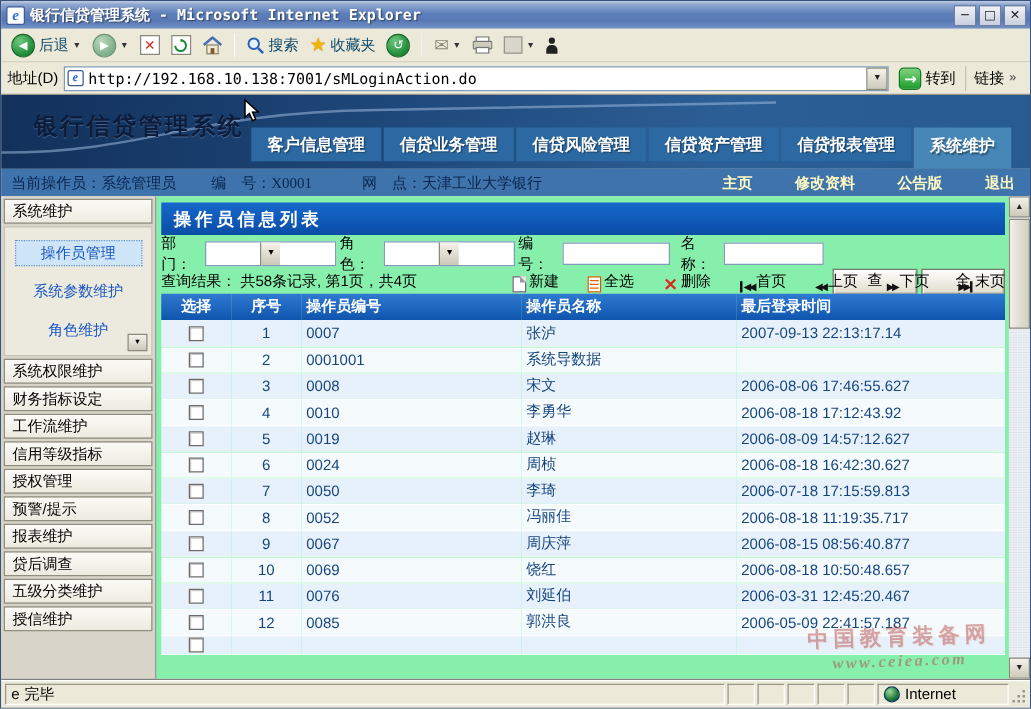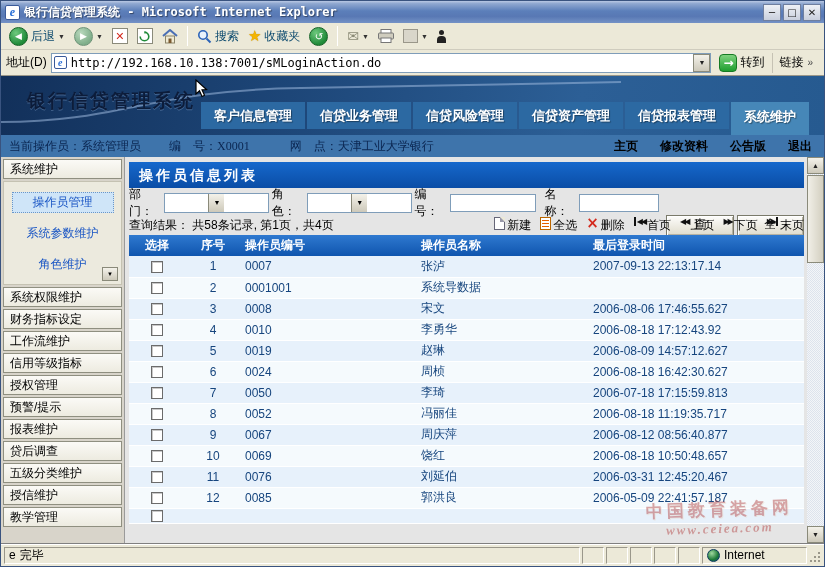--- a/index.html
+++ b/index.html
@@ -77,52 +77,52 @@
   .tab { height:27px; line-height:27px; padding:0 13px; background:#2c69a2; color:#fff; font-weight:bold;
     font-size:13px; text-shadow:1px 1px 1px rgba(0,0,0,.4); white-space:nowrap; }
   .tab.active { height:33px; line-height:30px; background:#4687b8; }
 
   
   .subheader { height:22px; flex:0 0 22px; background:#3e74ab; display:flex; align-items:center;
     color:#0a2550; padding:0 12px 0 8px;font-family:Liberation Serif, serif; }
   .subheader .op { margin-right:28px; }
   .subheader .cd { margin-right:40px; }
   .subheader .spacer { flex:1; }
-  .sub-link { color:#000000; font-weight:bold; margin-left:22px; cursor:pointer; }
+  .sub-link { color:#fef9c3; font-weight:bold; margin-left:34px; cursor:pointer; }
 
   
   .bodyrow { flex:1; display:flex; overflow:hidden; background:#d8d4ca; }
 
   
   .sidebar { width:123px; flex:0 0 123px; background:#d8d4ca; padding:2px 2px 0 2px; overflow:hidden; }
   .side-bar-item { height:20px; line-height:18px; background:linear-gradient(#fbfaf6,#edebe0);
     border:1px solid #8f8f80; margin-bottom:2px; padding-left:6px; color:#000; cursor:pointer; white-space:nowrap; }
   .side-submenu { position:relative; height:104px; background:#eceade; border:1px solid #c5c2b2; margin-bottom:2px;
     display:flex; flex-direction:column; align-items:center; padding-top:10px; }
   .sub-item { color:#1a56c4; margin-bottom:14px; cursor:pointer; white-space:nowrap; }
   .sub-item.selected { background:#cfe5f8; border:1px dotted #6a96c8; padding:1px 20px; margin-bottom:12px; }
   .side-dd { position:absolute; right:3px; bottom:3px; width:16px; height:14px;
     background:linear-gradient(#f4f2ea,#cdc9ba); border:1px solid #8a8a7a; font-size:6px; line-height:12px; text-align:center; }
 
   
-  .main { flex:1; background:#e5e5e5; border-left:1px solid #9a9a9a; padding:5px 3px 0 4px; display:flex;
+  .main { flex:1; background:#86efac; border-left:1px solid #9a9a9a; padding:5px 3px 0 4px; display:flex;
     flex-direction:column; overflow:hidden; position:relative; }
   .content-title { height:26px; flex:0 0 26px; background:linear-gradient(180deg,#1668cc,#0a4da6);
     color:#fff; font:bold 14px "Liberation Sans",sans-serif; letter-spacing:3px; line-height:26px; padding-left:10px; }
   .filterrow { height:27px; flex:0 0 27px; display:flex; align-items:center; gap:3px; padding-top:3px; color:#000; }
   .xp-select { width:118px; height:20px; border:1px solid #7f9db9; background:#fff; display:flex; align-items:center;flex-direction:column; }
   .xp-select .sel-text { flex:1; padding-left:3px; color:#000; white-space:nowrap; overflow:hidden; }
   .xp-select .dd2 { width:16px; height:18px; background:linear-gradient(#f4f2ea,#cdc9ba); border-left:1px solid #8a8a7a;
     font-size:7px; text-align:center; line-height:17px; }
   .xp-input { height:18px; border:1px solid #7f9db9; background:#fff; font:12px "Liberation Sans",sans-serif; padding:0 2px; outline:none; }
   .xp-btn { height:21px; padding:0 22px; background:linear-gradient(#fdfdfb,#e0dccd); border:1px solid #7a7a6a;
     box-shadow:inset 1px 1px 0 #fff, inset -1px -1px 0 #b5b1a2; font:12px "Liberation Sans",sans-serif; color:#000; cursor:pointer;margin-top:44px; }
   .resultrow { height:20px; flex:0 0 20px; display:flex; align-items:center; color:#000; }
   .resultrow .spacer { flex:1; }
-  .action { display:flex; align-items:flex-start; gap:2px; margin-left:9px; cursor:pointer; color:#000; white-space:nowrap; }
+  .action { display:flex; align-items:flex-end; gap:2px; margin-left:23px; cursor:pointer; color:#000; white-space:nowrap; }
   .ic-new,.ic-sel { width:11px; height:13px; background:#fff; border:1px solid #667; position:relative; }
   .ic-new:before { content:""; position:absolute; right:-1px; top:-1px; border-style:solid; border-width:0 5px 5px 0;
     border-color:transparent #ece9d8 #99a transparent; }
   .ic-sel { border-color:#b60; }
   .ic-sel:before { content:""; position:absolute; left:1px; top:2px; width:7px; height:1px; background:#e66000; box-shadow:0 3px 0 #e66000,0 6px 0 #e66000; }
   .ic-del { color:#d42b1e; font:bold 15px "DejaVu Sans",sans-serif; line-height:13px; }
   .pg { font-size:8px; letter-spacing:-2px; color:#111; display:inline-flex; align-items:center; }
   .pgbar-l { border-left:2px solid #111; height:9px; margin-right:1px; }
   .pgbar-r { border-left:2px solid #111; height:9px; margin-left:1px; }
 
@@ -309,21 +309,20 @@
           <div class="side-bar-item">系统权限维护</div>
           <div class="side-bar-item">财务指标设定</div>
           <div class="side-bar-item">工作流维护</div>
           <div class="side-bar-item">信用等级指标</div>
           <div class="side-bar-item">授权管理</div>
           <div class="side-bar-item">预警/提示</div>
           <div class="side-bar-item">报表维护</div>
           <div class="side-bar-item">贷后调查</div>
           <div class="side-bar-item">五级分类维护</div>
           <div class="side-bar-item">授信维护</div>
-          <div class="side-bar-item">教学管理</div>
         </div>
     </div>
 
     <div class="main">
       <div class="content-title">操作员信息列表</div>
 
       <div class="filterrow">
         <span>部门：</span>
         <span class="xp-select">
           <span class="sel-text">所有部门</span>
@@ -449,21 +448,21 @@
               <td class="c">8</td>
               <td>0052</td>
               <td>冯丽佳</td>
               <td>2006-08-18 11:19:35.717</td>
             </tr>
             <tr class="odd">
               <td class="c"><span class="cb"></span></td>
               <td class="c">9</td>
               <td>0067</td>
               <td>周庆萍</td>
-              <td>2006-08-12 08:56:40.877</td>
+              <td>2006-08-15 08:56:40.877</td>
             </tr>
             <tr class="even">
               <td class="c"><span class="cb"></span></td>
               <td class="c">10</td>
               <td>0069</td>
               <td>饶红</td>
               <td>2006-08-18 10:50:48.657</td>
             </tr>
             <tr class="odd">
               <td class="c"><span class="cb"></span></td>

